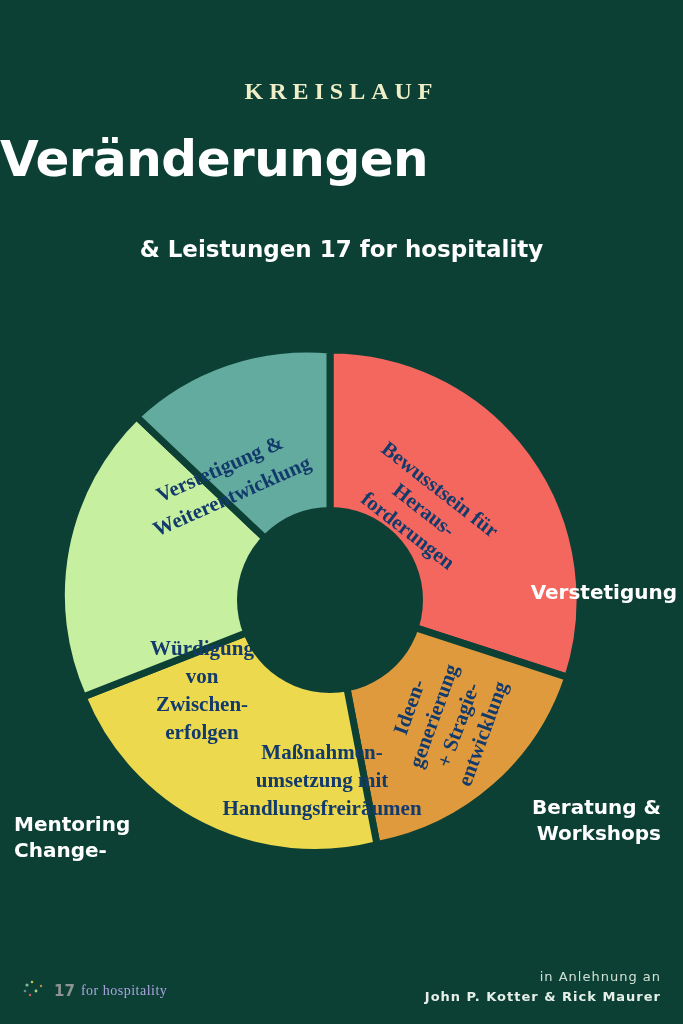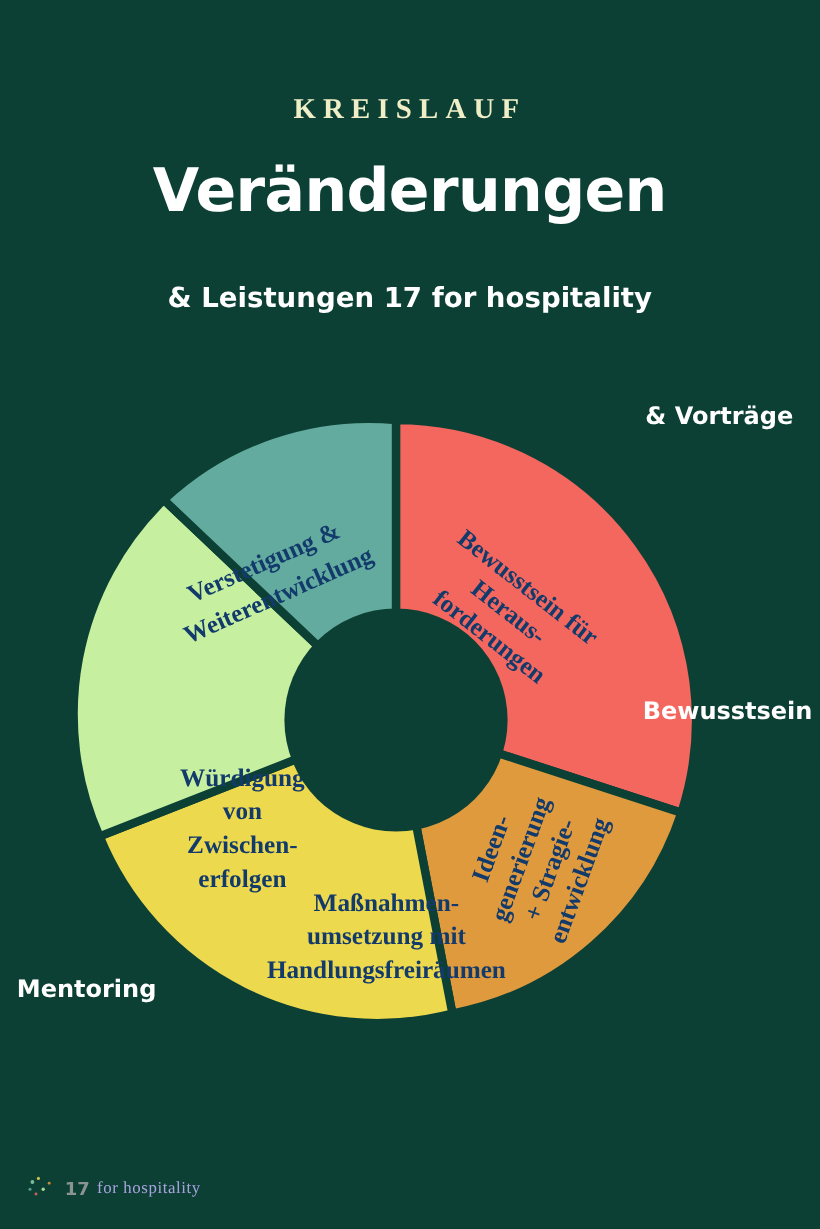--- a/index.html
+++ b/index.html
@@ -33,21 +33,20 @@
     font-weight: bold;
     font-size: 24px;
     letter-spacing: 6px;
     color: #efeec6;
   }
   .title {
     position: absolute;
     top: 130px;
     left: 0;
     width: 100%;
-    text-align: center;
     font-family: "DejaVu Sans", sans-serif;
     font-weight: bold;
     font-size: 50px;
     letter-spacing: -0.5px;
     color: #ffffff;
   }
   .subtitle {
     position: absolute;
     top: 236px;
     left: 0;
@@ -222,41 +221,49 @@
           <text class="seg-label" y="-16">Verstetigung &amp;</text>
           <text class="seg-label" y="14">Weiterentwicklung</text>
         </g>
       </g>
 
       <circle cx="270" cy="270" r="93" fill="#0d4035"></circle>
     </svg>
   </div>
 
   <div class="callout" id="callout-webseite">
-    <div>&amp; Vorträge</div>
   </div>
 
   <div class="callout" id="callout-onlinekurse">
-    <div>Bewusstsein</div>
-  </div>
-
+    <div>Verstetigung</div>
+  </div>
+
+  <div class="callout" id="callout-beratung">
+    <div>Beratung &amp;</div>
+    <div>Workshops</div>
+  </div>
 
   <div class="callout" id="callout-mentoring">
     <div>Mentoring</div>
+    <div>Change-</div>
   </div>
 
   <div class="footer-logo">
     <span class="logo-mark">
       <svg viewBox="0 0 26 26" width="26" height="26">
         <circle cx="5" cy="7" r="1.6" fill="#8fd3a8"></circle>
         <circle cx="10" cy="4" r="1.3" fill="#ecd94e"></circle>
         <circle cx="3" cy="13" r="1.3" fill="#63ab9e"></circle>
         <circle cx="8" cy="17" r="1.2" fill="#f4675f"></circle>
         <circle cx="14" cy="13" r="1.4" fill="#c6f0a0"></circle>
         <circle cx="19" cy="8" r="1.2" fill="#e09a3e"></circle>
       </svg>
     </span>
     <span class="logo-num">17</span>
     <span class="logo-text">for hospitality</span>
   </div>
 
+  <div class="footer-credit">
+    <div>in Anlehnung an</div>
+    <div class="credit-line2">John P. Kotter &amp; Rick Maurer</div>
+  </div>
 
 </div>
 
 </body></html>

